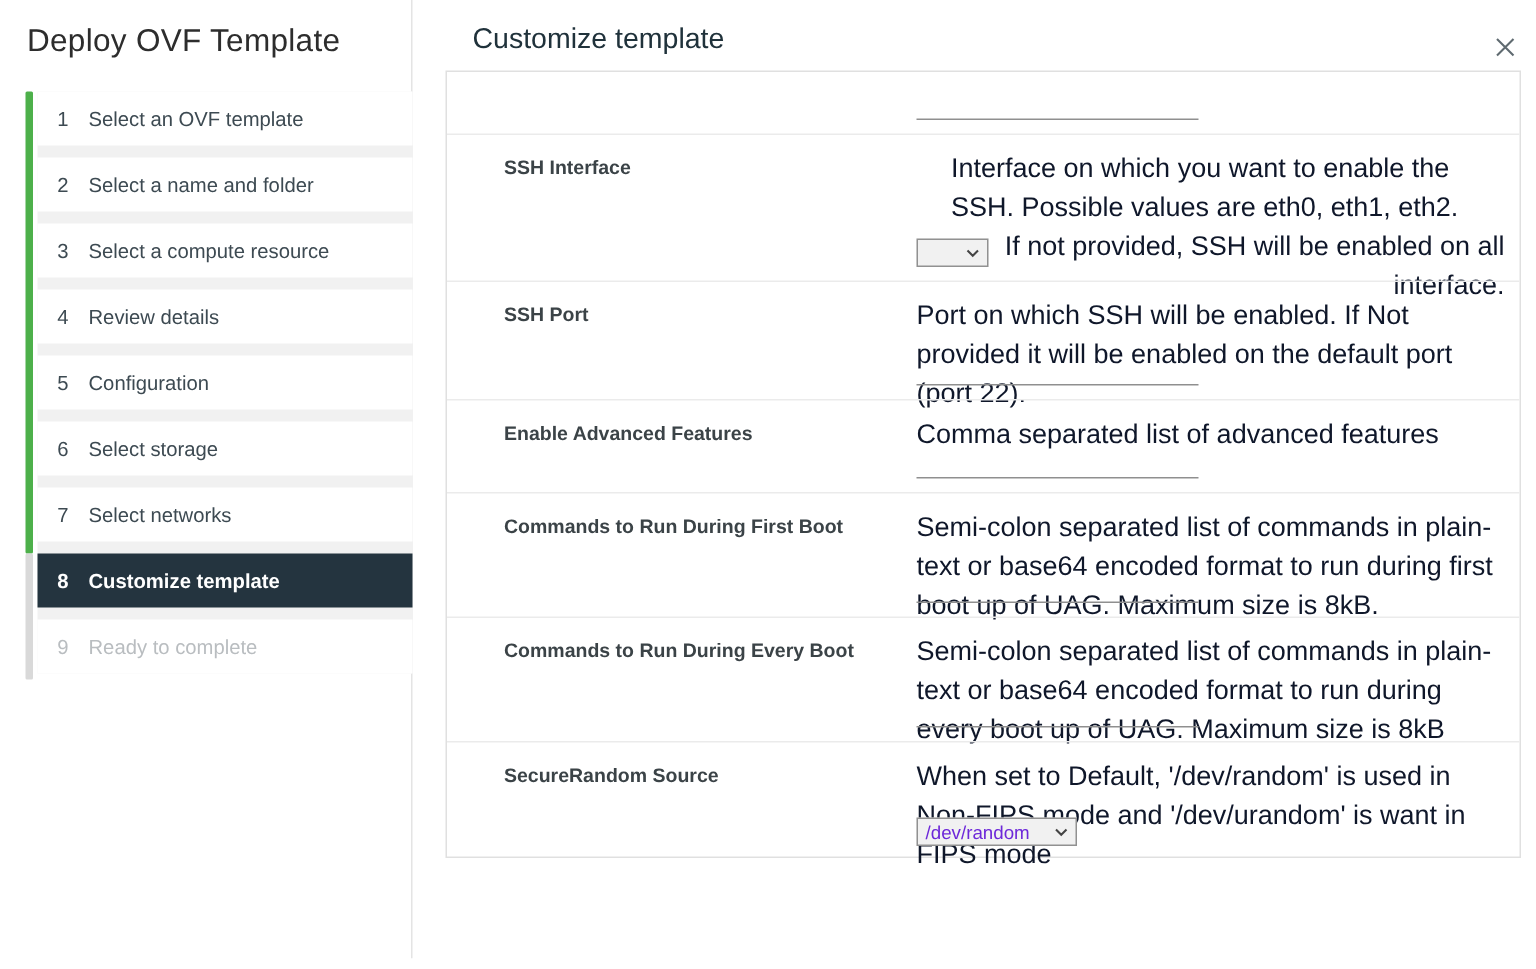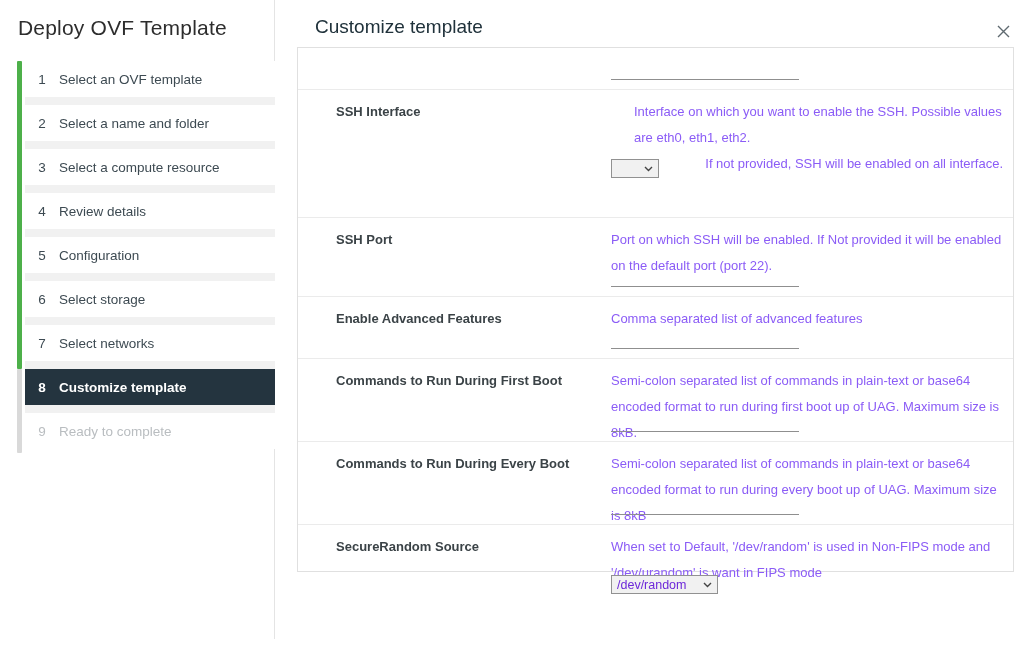--- a/index.html
+++ b/index.html
@@ -24,28 +24,28 @@
   
   .panel-title { position:absolute; left:315px; top:16px; font-size:19px; font-weight:400; color:#20323b; }
   .close-btn { position:absolute; right:12px; top:22px; width:18px; height:18px; display:flex; align-items:center; justify-content:center; cursor:pointer; background:none; border:none; }
 
   
   .form-table { position:absolute; left:297px; top:47px; width:717px; height:525px; border:1px solid #e0e0e0; background:#fff; }
   .form-row { position:relative; display:flex; padding:9px 10px 0 38px; border-top:1px solid #ebebeb; }
   .form-row:first-child { border-top:none; }
   .row-partial { height:41px; }
   .row-ssh-interface { height:98px;gap:23px; }
-  .row-ssh-port { height:79px;margin-top:30px; }
+  .row-ssh-port { height:79px; }
   .row-adv-features { height:62px; }
   .row-first-boot { height:83px; }
   .row-every-boot { height:83px; }
   .row-secure-random { height:79px; }
   .row-label { flex:none; width:275px; font-size:13px; font-weight:600; color:#3b4347; line-height:26px; }
   .row-main { flex:1; }
-  .desc { font-size:13px; color:#8b5cf6; line-height:26px; }
+  .desc { font-size:18px; color:#0f172a; line-height:26px; }
   .desc.note { text-align:right;padding-left:32px; }
   .line-input { position:absolute; left:313px; bottom:9px; width:188px; height:18px; border:none; border-bottom:1px solid #8f8f8f; background:transparent; font:13px "Liberation Sans",sans-serif; color:#333; outline:none; }
   .select { position:absolute; left:313px; bottom:9px; height:19px; border:1px solid #919191; background:#f1f1f1; display:flex; align-items:center; justify-content:space-between; padding:0 5px; font-size:12.5px; color:#6d28d9; cursor:pointer; }
   .select-narrow { width:48px; }
   .select-wide { width:107px; }
   .select .chev { display:flex; align-items:center; margin-left:6px; }
 
   
   .footer { position:absolute; right:19px; bottom:19px; display:flex; align-items:center; }
   .btn { font-family:"Liberation Sans",sans-serif; font-size:12px; font-weight:bold; letter-spacing:1px; border-radius:3px; cursor:pointer; height:32px; }

